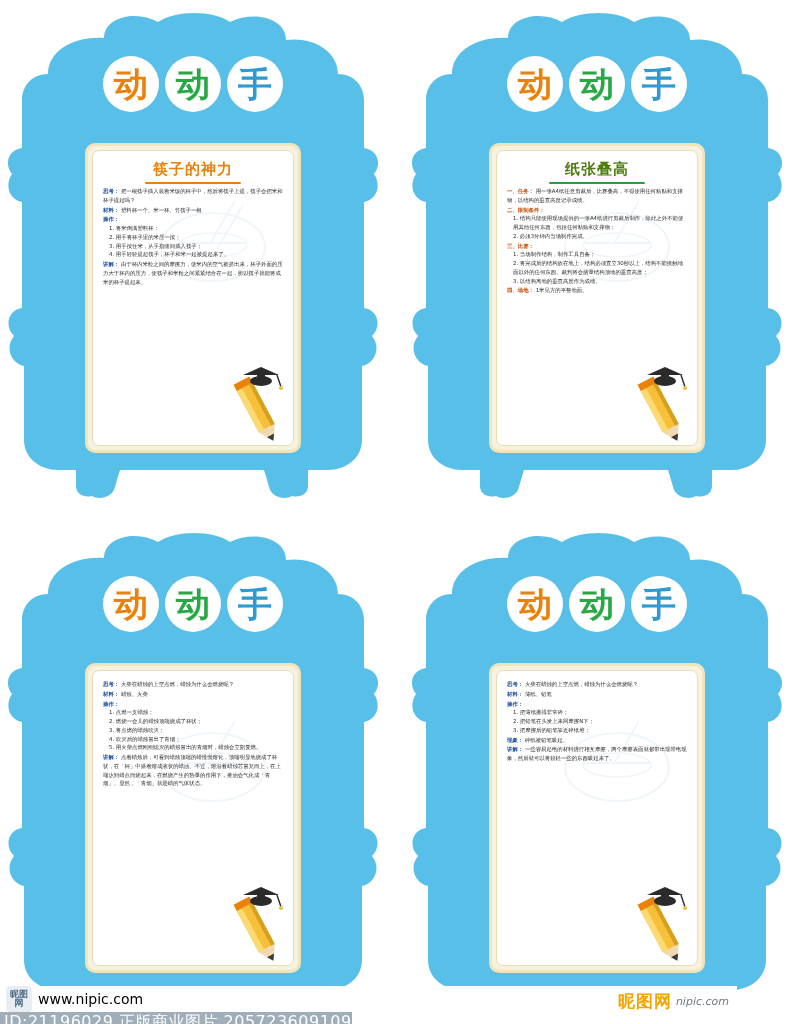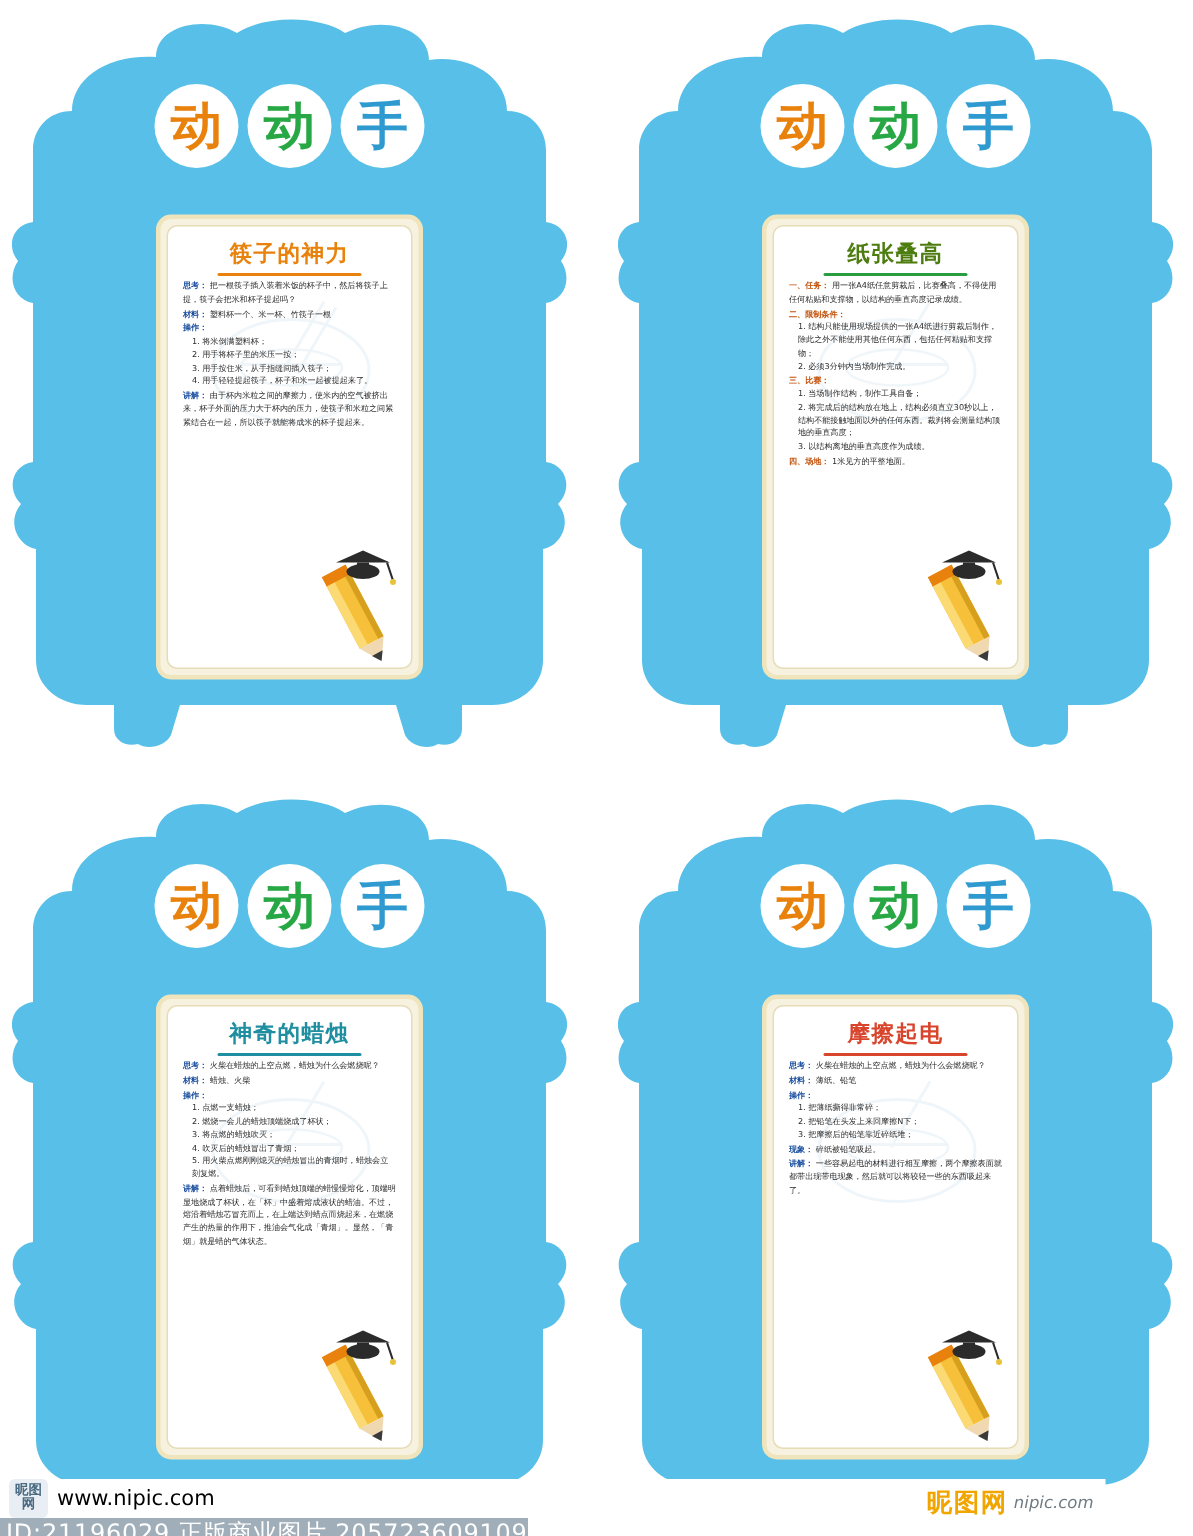--- a/index.html
+++ b/index.html
@@ -68,21 +68,21 @@
   .bubble.b0 { color: #e8820c; }
   .bubble.b1 { color: #27a844; }
   .bubble.b2 { color: #2e9ad0; }
 
   
   .card-outer {
     position: absolute;
     left: 50%;
     transform: translateX(-50%);
     top: 135px;
-    width: 178px;
+    width: 216px;
     height: 310px;
     border: 3px solid #efe4bb;
     border-radius: 10px;
     background: #f7f2df;
     padding: 4px;
     box-sizing: border-box;
     z-index: 4;
   }
   .card {
     position: relative;
@@ -404,23 +404,20 @@
     <div class="card-outer">
       <div class="card">
         <div class="wm">
           <svg viewBox="0 0 150 110">
             <ellipse cx="74" cy="62" rx="52" ry="34" fill="none" stroke="#9ec8de" stroke-width="2"></ellipse>
             <path d="M40 58 L108 58" stroke="#9ec8de" stroke-width="2" fill="none"></path>
             <path d="M96 16 L70 60" stroke="#9ec8de" stroke-width="2" fill="none"></path>
             <ellipse cx="74" cy="60" rx="34" ry="12" fill="none" stroke="#9ec8de" stroke-width="1.6"></ellipse>
           </svg>
         </div>
-        <div class="card-title teal">
-          <span>神奇的蜡烛</span><span class="u"></span>
-        </div>
         <div class="body">
           <div class="sec">
             <span class="lbl">思考：</span>
             <span class="txt">火柴在蜡烛的上空点燃，蜡烛为什么会燃烧呢？</span>
           </div>
           <div class="sec">
             <span class="lbl">材料：</span>
             <span class="txt">蜡烛、火柴</span>
           </div>
           <div class="sec">
@@ -481,23 +478,20 @@
     <div class="card-outer">
       <div class="card">
         <div class="wm">
           <svg viewBox="0 0 150 110">
             <ellipse cx="74" cy="62" rx="52" ry="34" fill="none" stroke="#9ec8de" stroke-width="2"></ellipse>
             <path d="M40 58 L108 58" stroke="#9ec8de" stroke-width="2" fill="none"></path>
             <path d="M96 16 L70 60" stroke="#9ec8de" stroke-width="2" fill="none"></path>
             <ellipse cx="74" cy="60" rx="34" ry="12" fill="none" stroke="#9ec8de" stroke-width="1.6"></ellipse>
           </svg>
         </div>
-        <div class="card-title red">
-          <span>摩擦起电</span><span class="u"></span>
-        </div>
         <div class="body">
           <div class="sec">
             <span class="lbl">思考：</span>
             <span class="txt">火柴在蜡烛的上空点燃，蜡烛为什么会燃烧呢？</span>
           </div>
           <div class="sec">
             <span class="lbl">材料：</span>
             <span class="txt">薄纸、铅笔</span>
           </div>
           <div class="sec">

